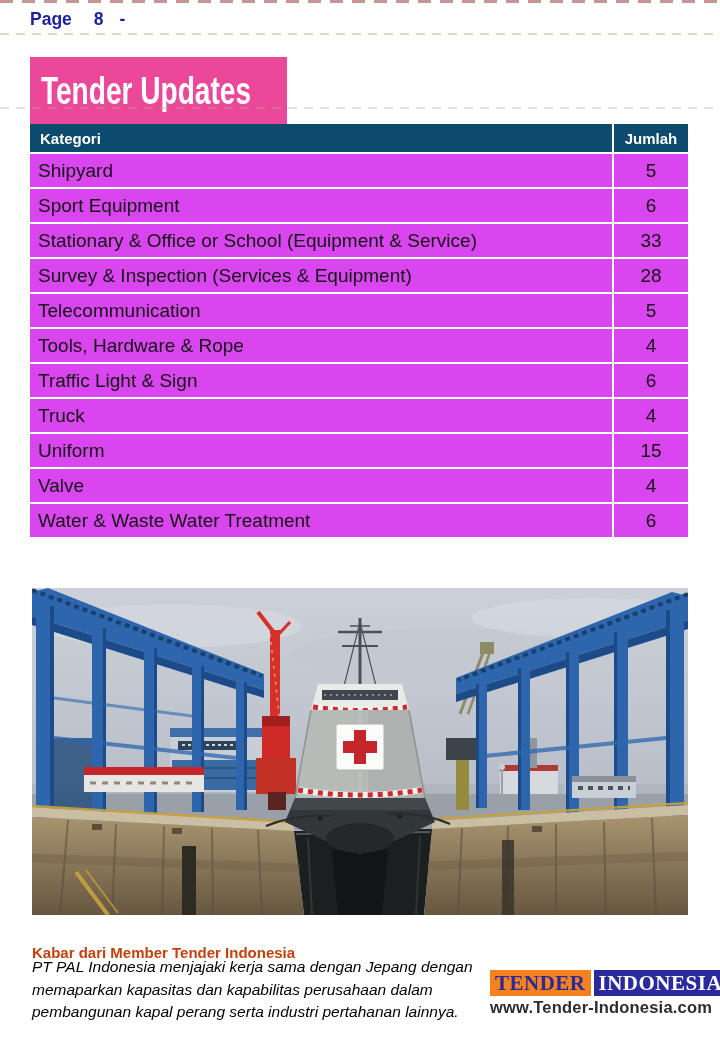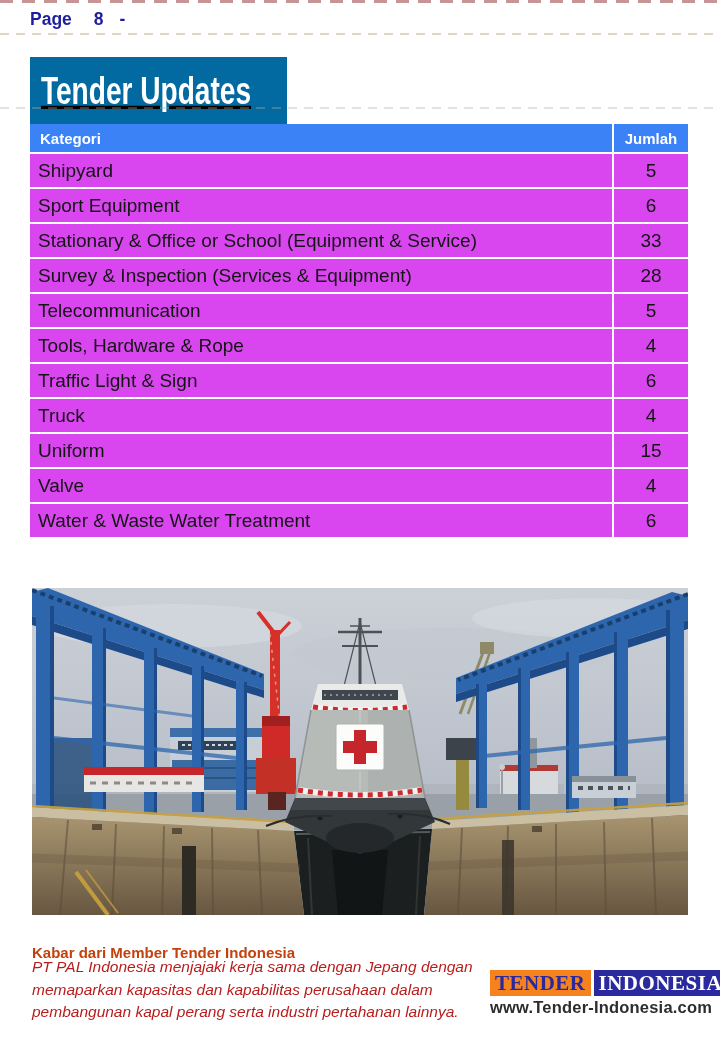--- a/index.html
+++ b/index.html
@@ -15,43 +15,43 @@
     background:repeating-linear-gradient(90deg,rgba(178,170,150,.35) 0 9px,transparent 9px 16px);}
 
   
   .page-header{position:absolute;left:30px;top:9px;display:flex;align-items:baseline;
     color:#1d1d9e;font-weight:bold;font-size:17.5px;white-space:nowrap;}
   .ph-page{margin-right:22px}
   .ph-num{margin-right:16px}
   .ph-sep{margin-right:20px}
 
   
-  .banner{position:absolute;left:30px;top:57px;width:257px;height:68px;background:#0369a1;
-    display:flex;align-items:center;overflow:hidden;text-decoration:underline;}
+  .banner{position:absolute;left:30px;top:57px;width:257px;height:68px;background:#ec4899;
+    display:flex;align-items:center;overflow:hidden;}
   .banner-text{color:#ffffff;font-weight:bold;font-size:36px;white-space:nowrap;
     transform:scale(.78,1.06);transform-origin:0 52%;padding-left:14px;letter-spacing:0;}
 
   
   .cat-table{position:absolute;left:30px;top:122px;width:658px;
     border-collapse:separate;border-spacing:0 2px;table-layout:fixed;}
-  .cat-table th{background:#3b82f6;color:#ffffff;font-size:15px;font-weight:bold;
+  .cat-table th{background:#0c4a6e;color:#ffffff;font-size:15px;font-weight:bold;
     height:28px;text-align:left;padding:0 0 0 10px;vertical-align:middle;}
   .cat-table th.num{width:74px;text-align:center;padding:0;border-left:2px solid #ffffff;}
   .cat-table td{background:#d946ef;color:#141414;font-size:19px;height:33px;
     padding:0 0 0 8px;vertical-align:middle;white-space:nowrap;overflow:hidden;margin-top:28px;}
   .cat-table td.num{text-align:center;padding:0;border-left:2px solid #ffffff;}
 
   
   .photo{position:absolute;left:32px;top:588px;width:656px;height:327px;margin:0;line-height:0;}
   .photo svg{display:block;}
 
   
   .footer-heading{position:absolute;left:32px;top:929px;font-size:15px;font-weight:bold;color:#c2410c;}
   .news{position:absolute;left:32px;top:956px;font-size:15.5px;font-style:italic;
-    color:#b91c1c;line-height:22.5px;}
+    color:#000000;line-height:22.5px;}
   .news div{white-space:nowrap;}
 
   .logo{position:absolute;left:490px;top:970px;}
   .logo-boxes{display:flex;gap:3px;align-items:stretch;}
   .logo-seg{font-family:"Liberation Serif",serif;font-weight:bold;font-size:21px;
     line-height:26px;height:26px;padding:0 5px;letter-spacing:.5px;white-space:nowrap;}
   .logo-orange{background:#f5821f;color:#29299c;}
   .logo-blue{background:#2a2a9e;color:#ffffff;}
   .logo-url{font-weight:bold;font-size:16.5px;color:#2d2d2d;margin-top:2px;letter-spacing:.2px;white-space:nowrap;}
 </style>

